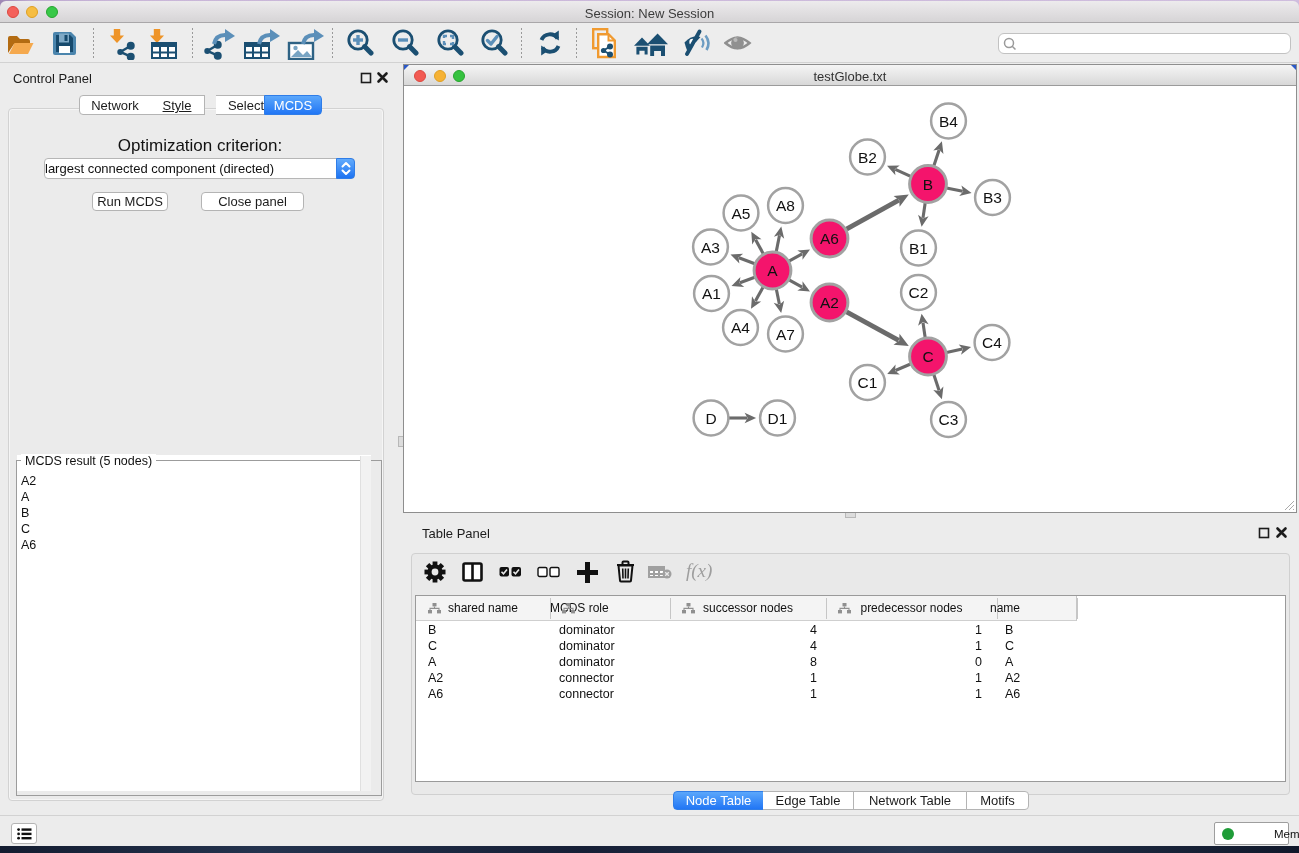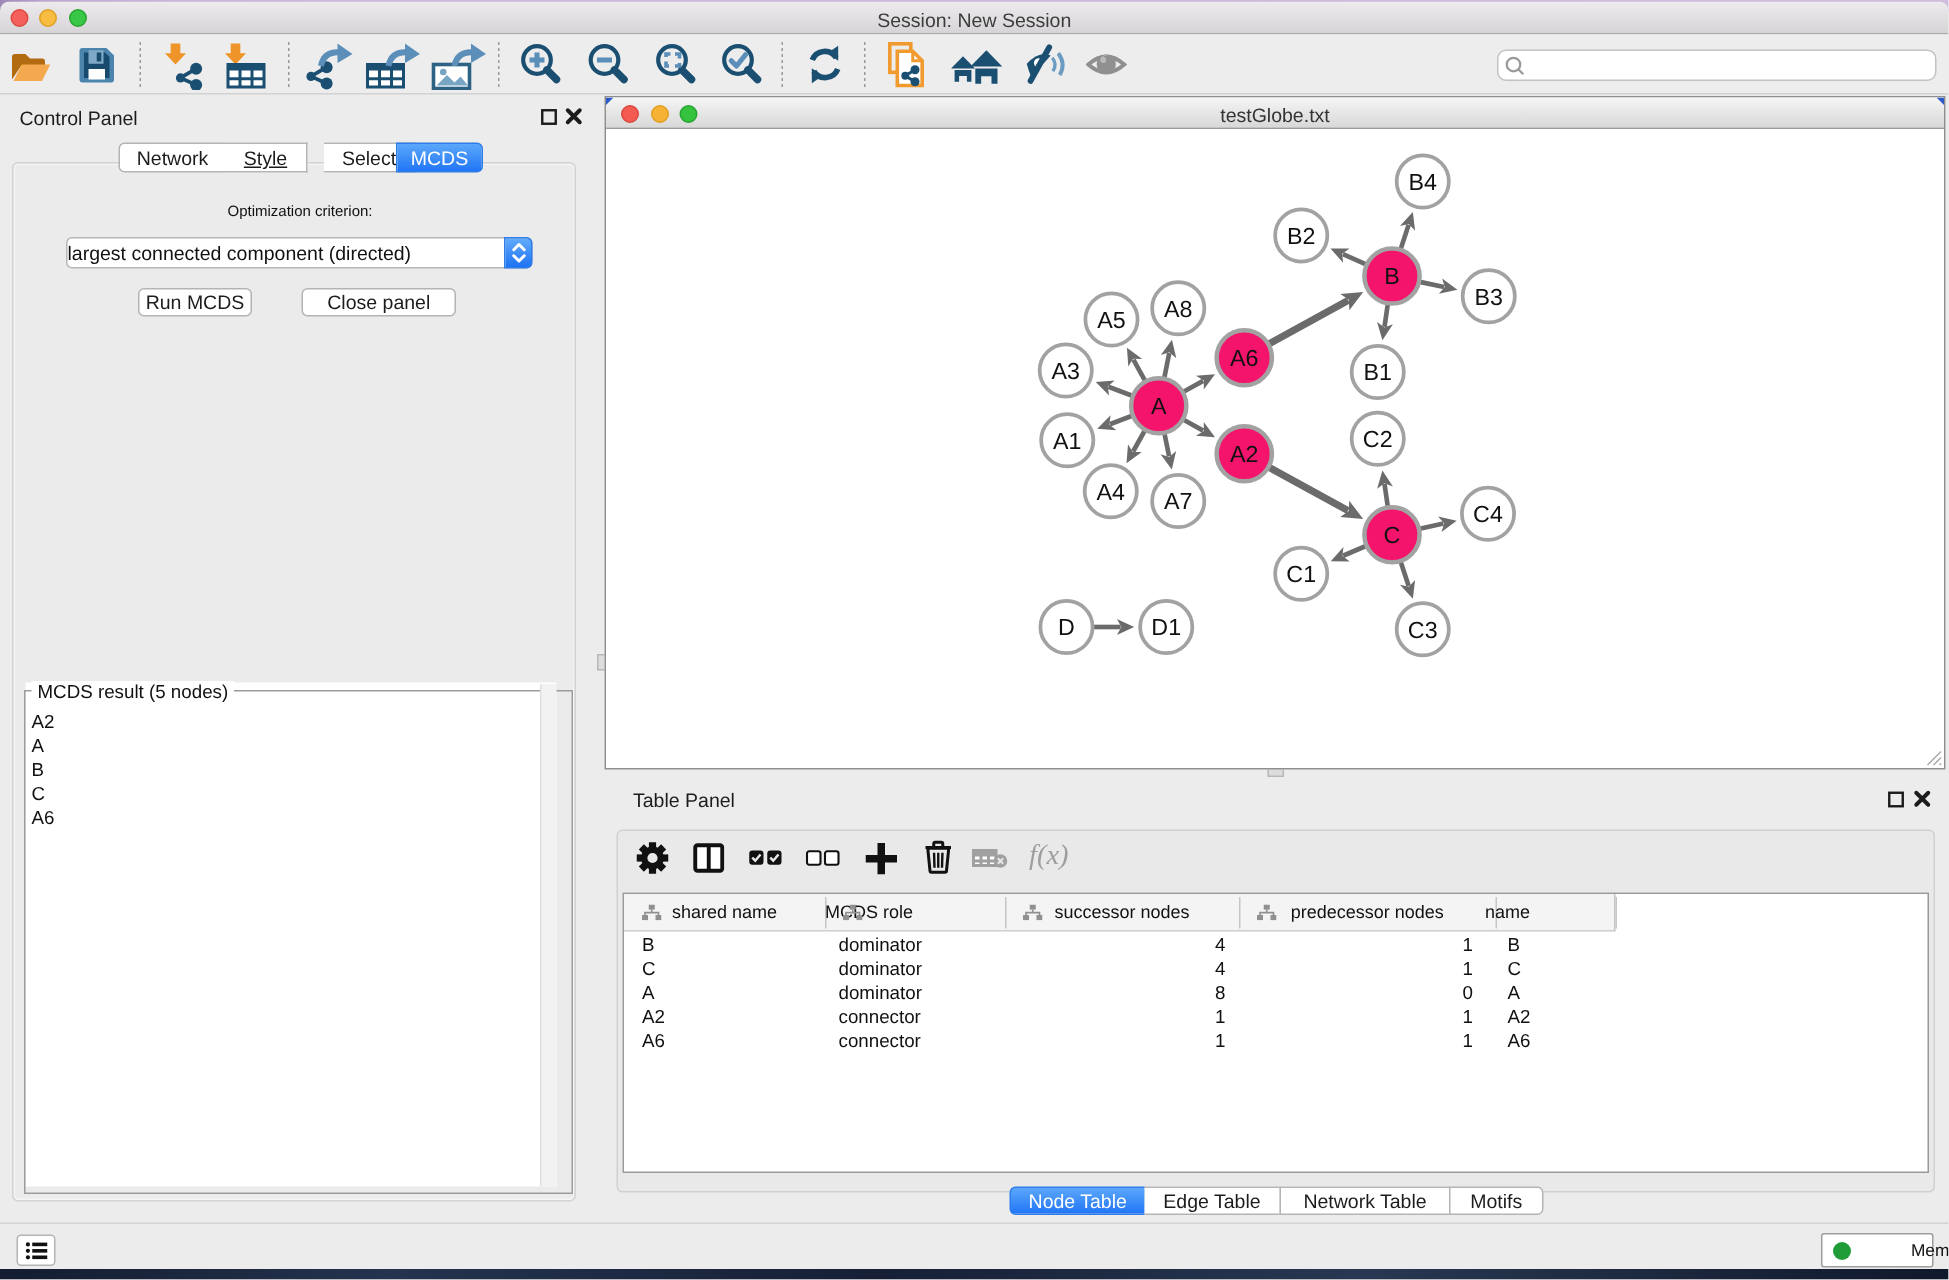--- a/index.html
+++ b/index.html
@@ -182,21 +182,21 @@
     <rect x="1.5" y="1.5" width="9" height="9" fill="none" stroke="#1c1c1c" stroke-width="1.6"></rect>
   </svg>
 <svg class="abs" style="left:376px;top:71px;" width="13" height="13">
     <path d="M2.5 2.5 L10.5 10.5 M10.5 2.5 L2.5 10.5" stroke="#1c1c1c" stroke-width="2.6" stroke-linecap="round"></path>
   </svg>
 <div class="abs tabpane"></div>
 <div class="abs tab" style="left:79px;width:72px;border-radius:4px 0 0 4px;">Network</div>
 <div class="abs tab" style="left:150px;width:55px;border-left:none;text-decoration:underline;">Style</div>
 <div class="abs tab" style="left:216px;width:61px;border-left:none;">Select</div>
 <div class="abs tab tabsel" style="left:264px;width:58px;border-radius:0 4px 4px 0;">MCDS</div>
-<div class="abs" style="left:0;top:136px;width:400px;text-align:center;font-size:10px;color:#111;">Optimization criterion:</div>
+<div class="abs" style="left:0;top:136px;width:400px;text-align:center;font-size:17px;color:#111;">Optimization criterion:</div>
 <div class="abs combo">largest connected component (directed)</div>
 <div class="abs combobtn"></div>
 <svg class="abs" style="left:340px;top:161px;" width="12" height="15">
     <path d="M2.5 5.5 L6 2 L9.5 5.5" fill="none" stroke="#fff" stroke-width="2" stroke-linecap="round" stroke-linejoin="round"></path>
     <path d="M2.5 9.5 L6 13 L9.5 9.5" fill="none" stroke="#fff" stroke-width="2" stroke-linecap="round" stroke-linejoin="round"></path>
   </svg>
 <div class="abs btn" style="left:92px;top:192px;width:76px;height:19px;line-height:18px;">Run MCDS</div>
 <div class="abs btn" style="left:201px;top:192px;width:103px;height:19px;line-height:18px;">Close panel</div>
 <div class="abs fieldset"></div>
 <div class="abs mcdslist"></div>

